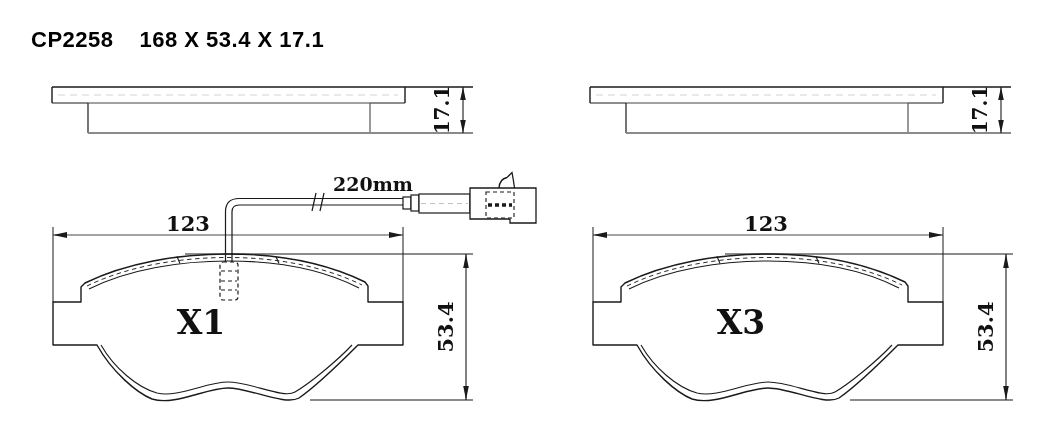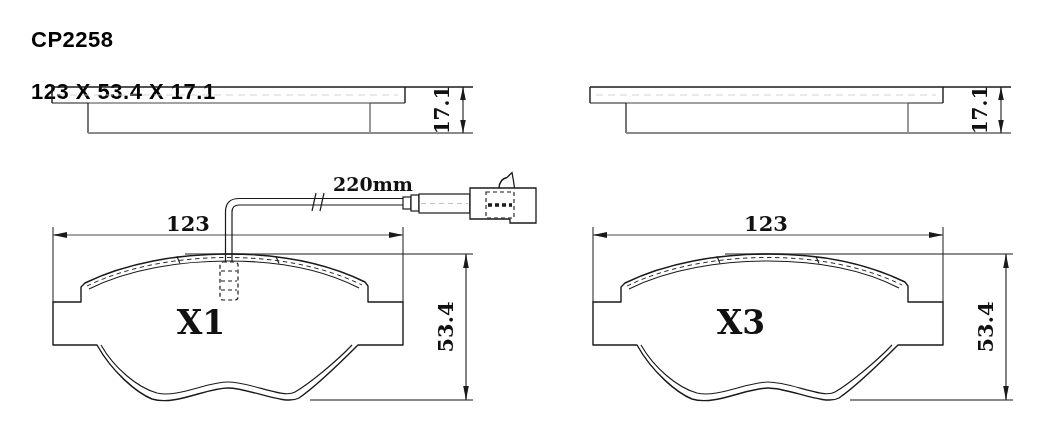--- a/index.html
+++ b/index.html
@@ -5,37 +5,37 @@
   html,body { margin:0; padding:0; background:#e8e8e8; }
   .stage {
     position:relative; width:1043px; height:431px;
     background:#ffffff; overflow:hidden;
     font-family:"Liberation Sans", sans-serif;
   }
   .title {
     position:absolute; left:31px; top:27px;
     font:bold 22px "Liberation Sans", sans-serif;
     color:#000; letter-spacing:0.5px;
-    display:flex; gap:26px; white-space:nowrap;flex-direction:column;
+    display:flex; gap:26px; white-space:nowrap;
   }
   svg.drawing { position:absolute; left:0; top:0; }
   
   .dimtxt  { font:bold 21px "DejaVu Serif", serif; fill:#111; }
   .dimtxt2 { font:bold 20px "DejaVu Serif", serif; fill:#111; }
   .padid   { font:bold 33px "DejaVu Serif", serif; fill:#111; }
   .senlen  { font:bold 19px "DejaVu Serif", serif; fill:#111; }
 </style>
 </head>
 <body>
 
 <div class="stage">
 
   <div class="title">
     <span>CP2258</span>
-    <span>123 X 53.4 X 17.1</span>
+    <span>168 X 53.4 X 17.1</span>
   </div>
 
   <svg class="drawing" width="1043" height="431" viewBox="0 0 1043 431">
 
     <defs>
 
       <g id="sideViewGeom">
 
         <line x1="52" y1="87" x2="473" y2="87" stroke="#1a1a1a" stroke-width="1.4"></line>
         <line x1="52" y1="87" x2="52" y2="103" stroke="#1a1a1a" stroke-width="1.4"></line>

